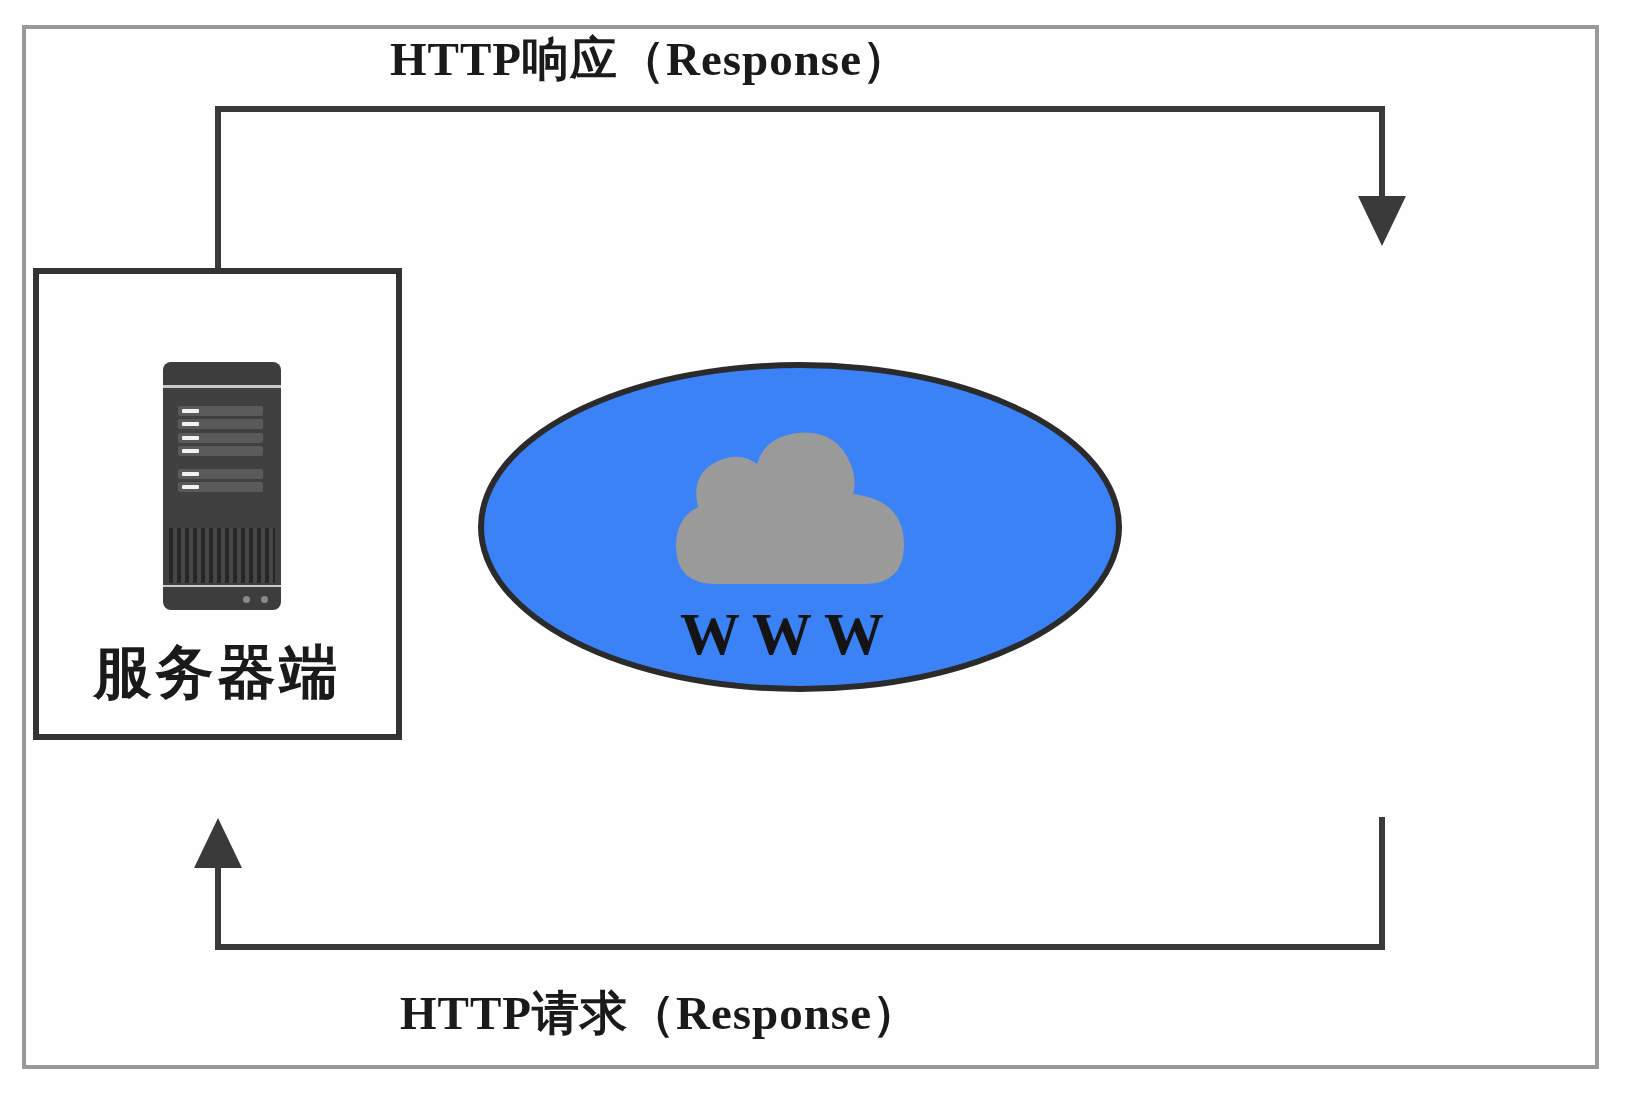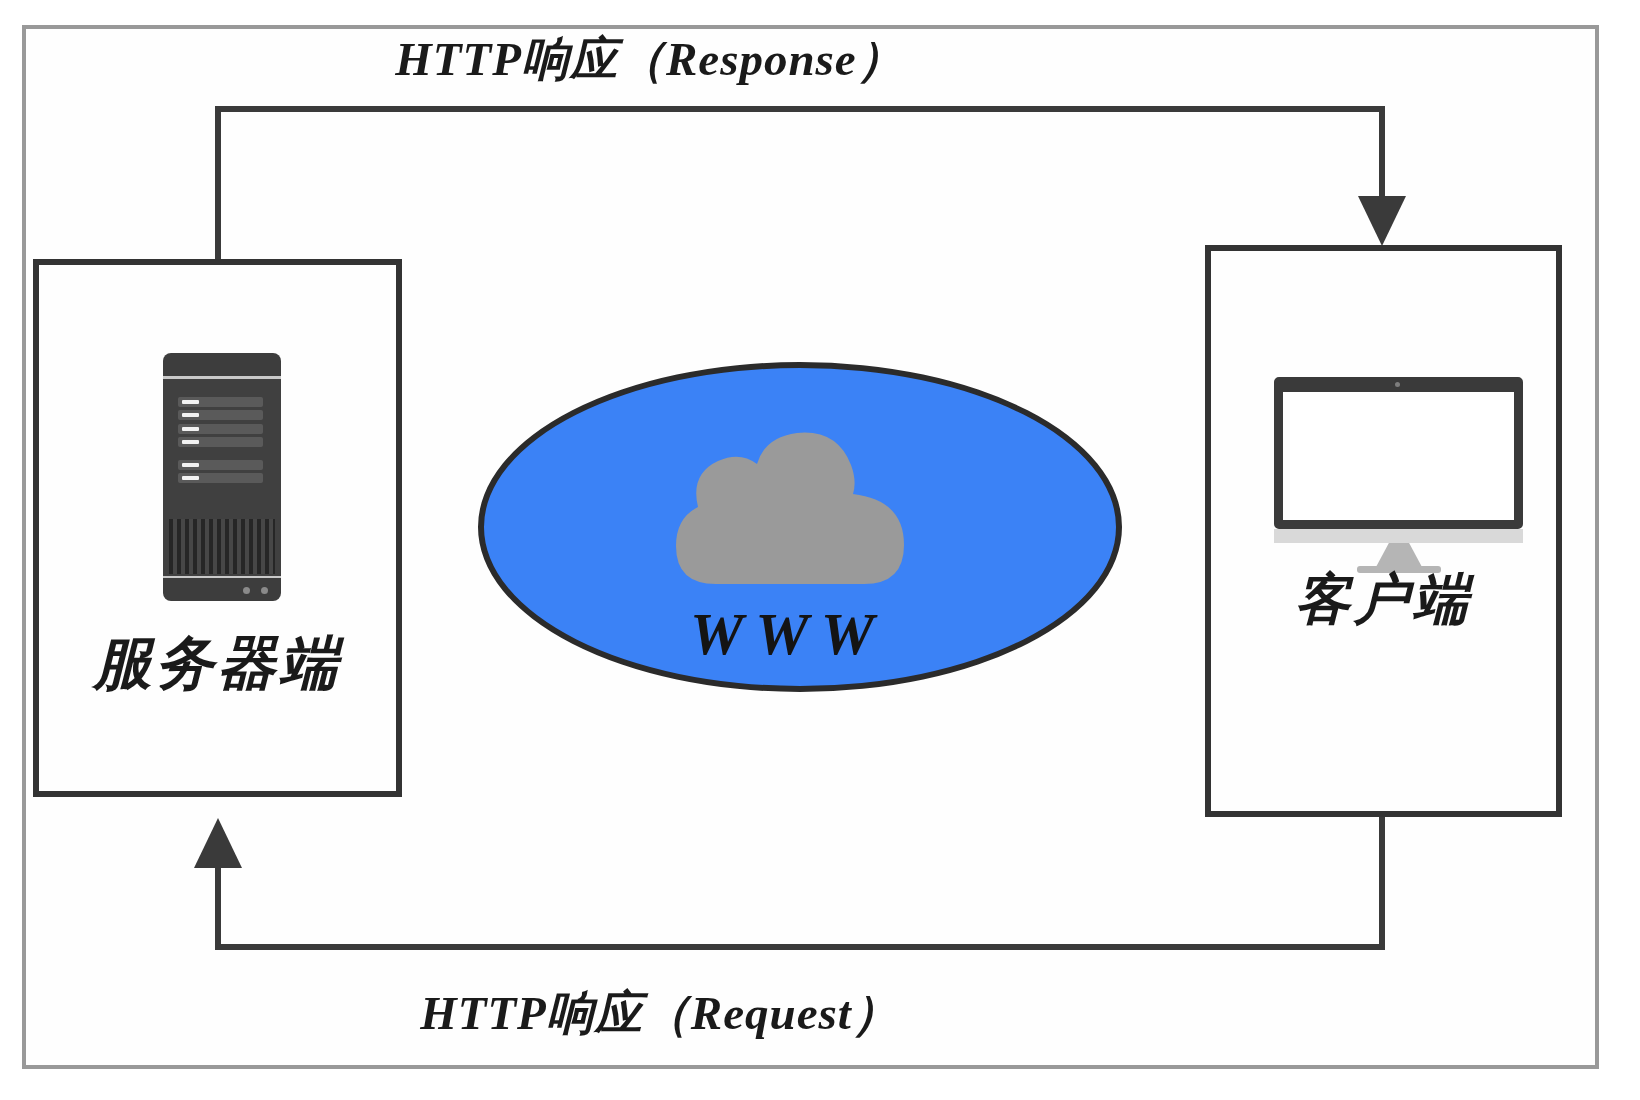--- a/index.html
+++ b/index.html
@@ -7,21 +7,20 @@
     padding: 0;
     background: #ffffff;
     font-family: "Liberation Serif", "DejaVu Serif", serif;
   }
   .canvas {
     position: relative;
     width: 1640px;
     height: 1100px;
     background: #ffffff;
     overflow: hidden;
-    font-style: italic;
   }
   .frame {
     position: absolute;
     left: 22px; top: 25px;
     width: 1577px; height: 1044px;
     border: 4px solid #999999;
     background: #fefefe;
     box-sizing: border-box;
   }
   .flow-label {
@@ -56,21 +55,21 @@
     border-bottom: 50px solid #3a3a3a;
   }
 
   
   .node-box {
     position: absolute;
     border: 6px solid #333333;
     background: #fefefe;
     box-sizing: border-box;
   }
-  .server-box { left: 33px;  top: 259px; width: 369px; height: 538px; }
+  .server-box { left: 33px;  top: 268px; width: 369px; height: 472px; }
   .client-box { left: 1205px; top: 245px; width: 357px; height: 572px; }
   .node-label {
     position: absolute;
     width: 100%;
     text-align: center;
     font-weight: bold;
     color: #1a1a1a;
     white-space: nowrap;
     letter-spacing: 4px;
   }
@@ -210,21 +209,21 @@
 </style>
 </head>
 <body>
 
 <div class="canvas">
 
   <div class="frame"></div>
 
   <div class="flow-label label-top">HTTP响应（Response）</div>
 
-  <div class="flow-label label-bottom">HTTP响应（Request）</div>
+  <div class="flow-label label-bottom">HTTP请求（Response）</div>
 
   <div class="seg" style="left:215px; top:106px; width:6px; height:162px;"></div>
   <div class="seg" style="left:215px; top:106px; width:1170px; height:6px;"></div>
   <div class="seg" style="left:1379px; top:106px; width:6px; height:96px;"></div>
   <div class="arrow-down" style="left:1358px; top:196px;"></div>
 
   <div class="seg" style="left:1379px; top:817px; width:6px; height:133px;"></div>
   <div class="seg" style="left:215px; top:944px; width:1170px; height:6px;"></div>
   <div class="seg" style="left:215px; top:862px; width:6px; height:88px;"></div>
   <div class="arrow-up" style="left:194px; top:818px;"></div>
@@ -245,30 +244,20 @@
         <div class="srv-vent"></div>
       </div>
       <div class="srv-bottom">
         <div class="srv-dot d1"></div>
         <div class="srv-dot d2"></div>
       </div>
     </div>
     <div class="node-label">服务器端</div>
   </div>
 
-  <div class="node-box client-box">
-    <div class="monitor-icon">
-      <div class="mon-screen"></div>
-      <div class="mon-camera"></div>
-      <div class="mon-chin"></div>
-      <div class="mon-neck"></div>
-      <div class="mon-base"></div>
-    </div>
-    <div class="node-label">客户端</div>
-  </div>
 
   <div class="www-ellipse">
     <div class="cloud-icon">
       <svg width="240" height="160" viewBox="0 0 240 160" xmlns="http://www.w3.org/2000/svg">
         <path fill="#9a9a9a" d="M 46 156
           Q 6 156 6 118
           Q 6 90 28 79
           Q 20 46 48 33
           Q 70 23 87 36
           Q 95 9 127 5

